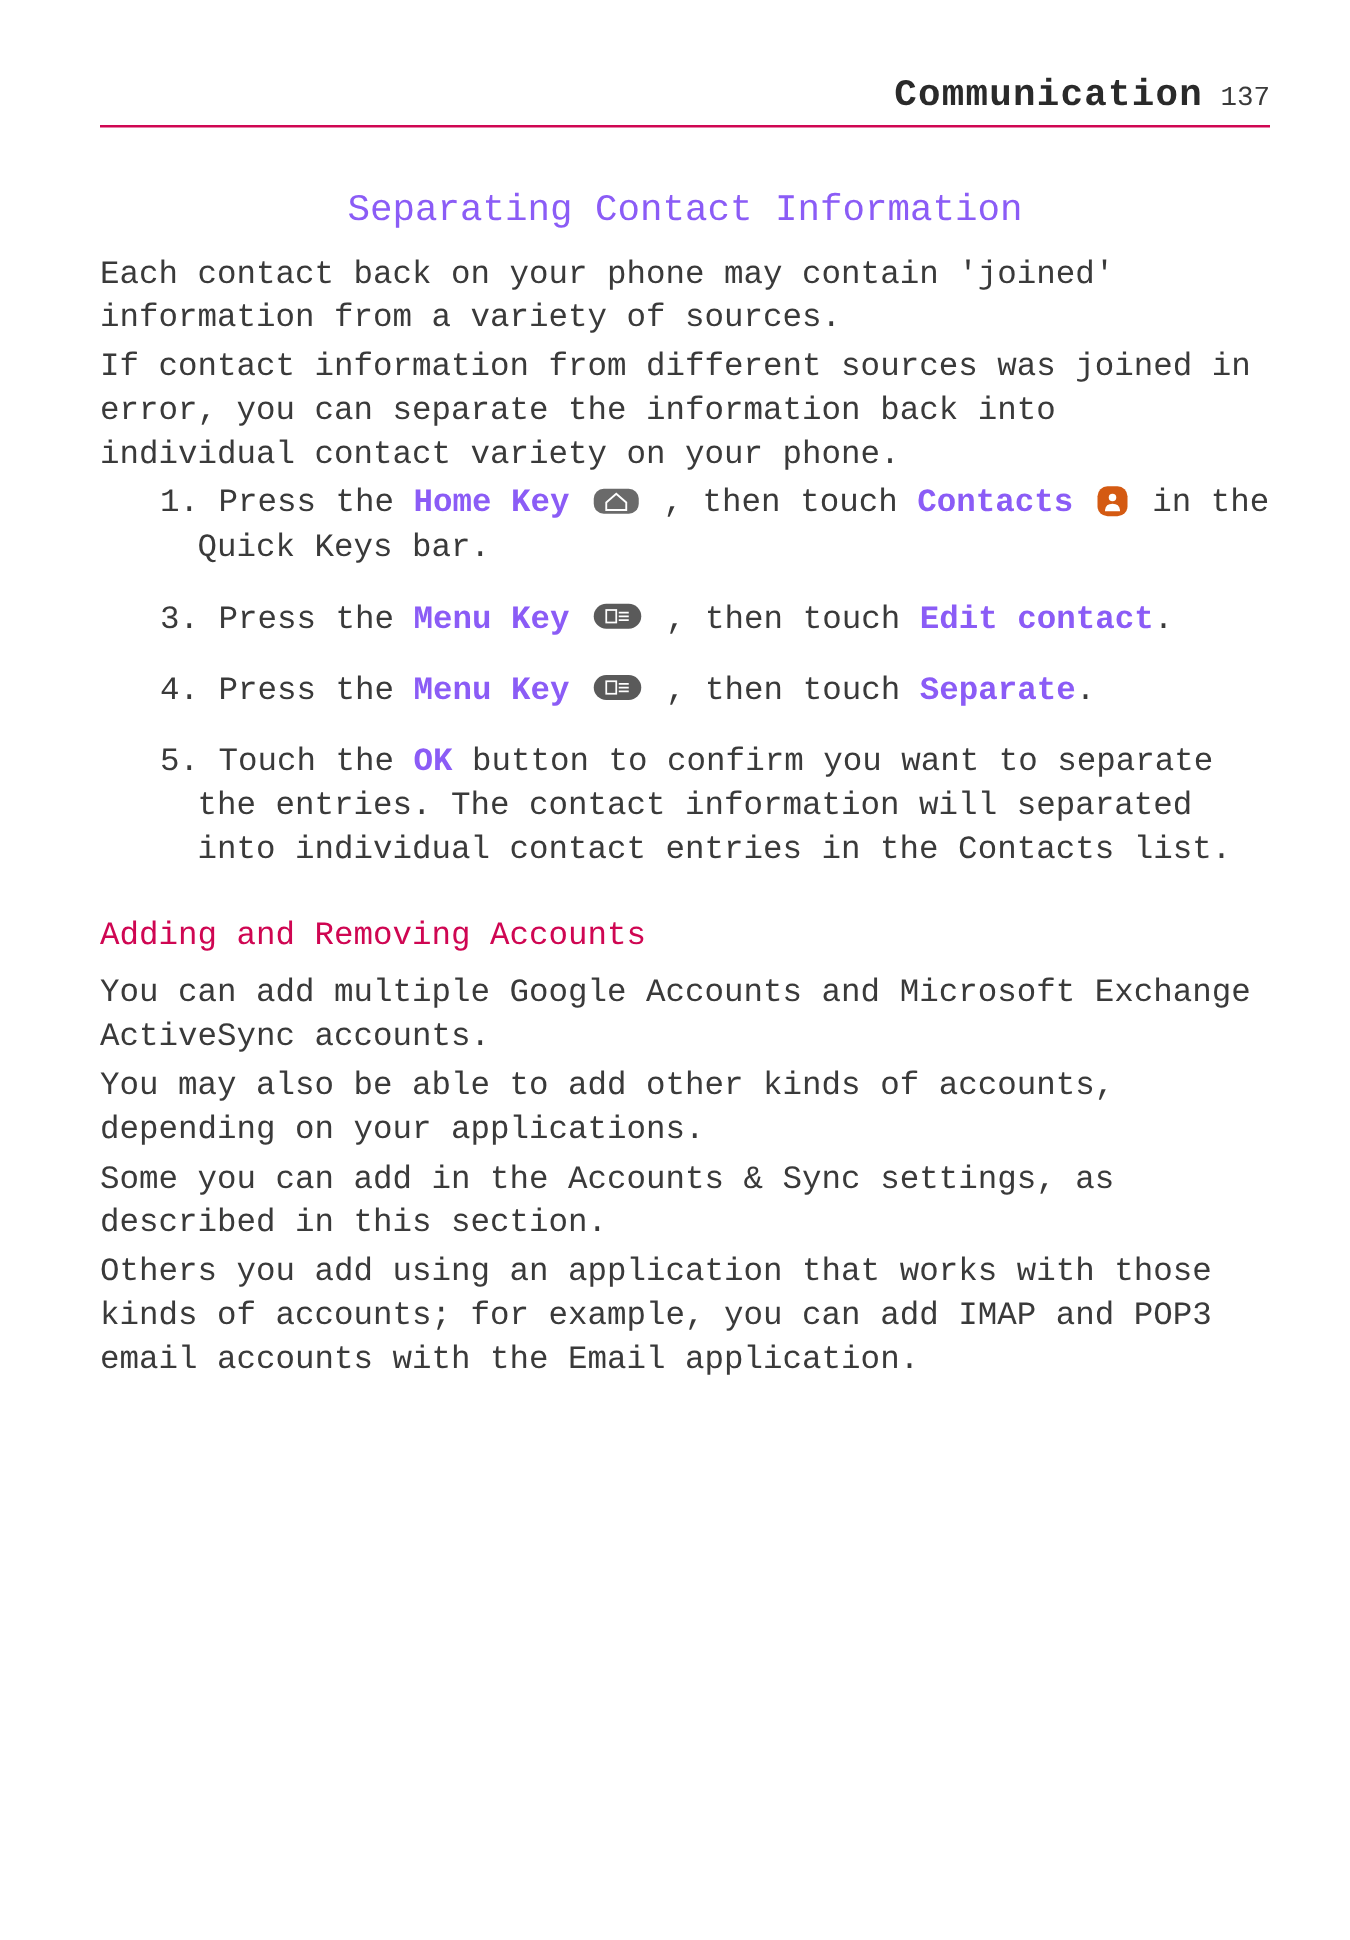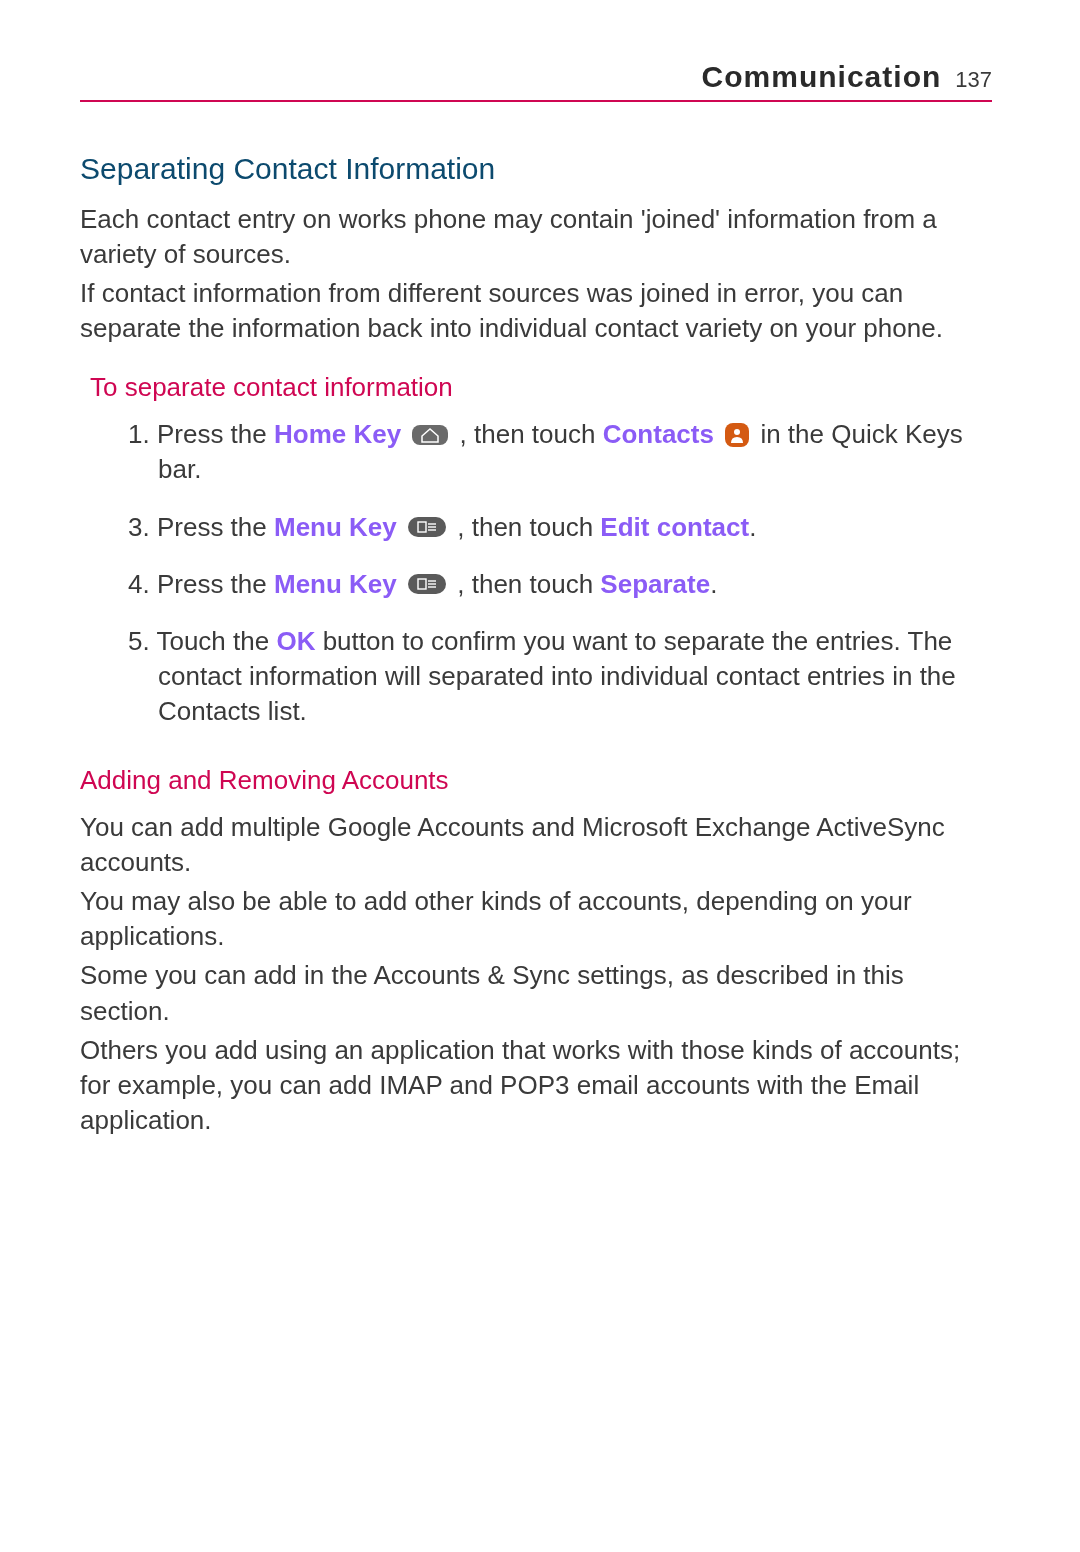--- a/index.html
+++ b/index.html
@@ -6,22 +6,22 @@
     margin: 0;
     padding: 0;
     background: #ffffff;
     width: 1080px;
     height: 1552px;
   }
   .page {
     box-sizing: border-box;
     width: 1080px;
     height: 1552px;
-    padding: 60px 88px 80px 80px;
-    font-family: Liberation Sans, sans-serif;
+    padding: 60px 64px 80px 80px;
+    font-family: Liberation Mono, monospace;
     color: #3a3a3a;
   }
   .header-row {
     display: flex;
     justify-content: flex-end;
     align-items: baseline;
     border-bottom: 2px solid #cf0652;
     padding-bottom: 6px;
     margin-bottom: 50px;
   }
@@ -31,24 +31,25 @@
     letter-spacing: 1px;
     color: #2a2a2a;
     margin-right: 14px;
   }
   .page-number {
     font-size: 22px;
     color: #3a3a3a;
     text-align: center;
   }
   .h2 {
-    color: #0c4a6e;
+    color: #8b5cf6;
     font-size: 30px;
     font-weight: 400;
     margin: 0 0 16px 0;
+    text-align: center;
   }
   .h1 {
     color: #cf0652;
     font-size: 26px;
     font-weight: 400;
     margin: 36px 0 14px 0;
   }
   .h3 {
     color: #cf0652;
     font-size: 26px;
@@ -111,24 +112,23 @@
 
 <div class="page">
 
   <div class="header-row">
     <span class="chapter-title">Communication</span>
     <span class="page-number">137</span>
   </div>
 
   <div class="h2">Separating Contact Information</div>
 
-  <p class="body-text">Each contact entry on works phone may contain 'joined' information from a variety of sources.</p>
+  <p class="body-text">Each contact back on your phone may contain 'joined' information from a variety of sources.</p>
   <p class="body-text">If contact information from different sources was joined in error, you can separate the information back into individual contact variety on your phone.</p>
 
-  <div class="h3">To separate contact information</div>
 
   <ol class="steps">
 
     <li>
       <span>1. </span><span>Press the </span><span class="bold">Home Key</span>
       <span class="key-icon key-home">
         <svg width="24" height="16" viewBox="0 0 24 16">
           <path d="M4 9 L12 2 L20 9 L20 15 L4 15 Z" fill="none" stroke="#fff" stroke-width="1.5"></path>
         </svg>
       </span><span> , then touch </span><span class="bold">Contacts</span>

